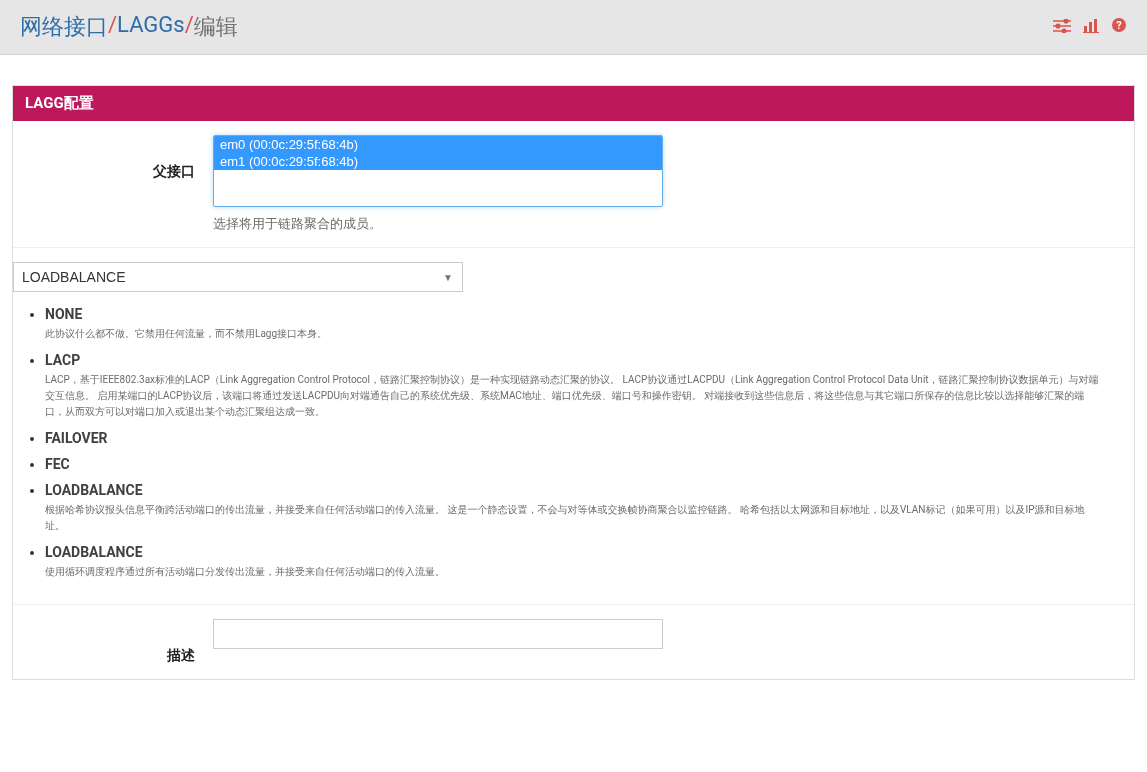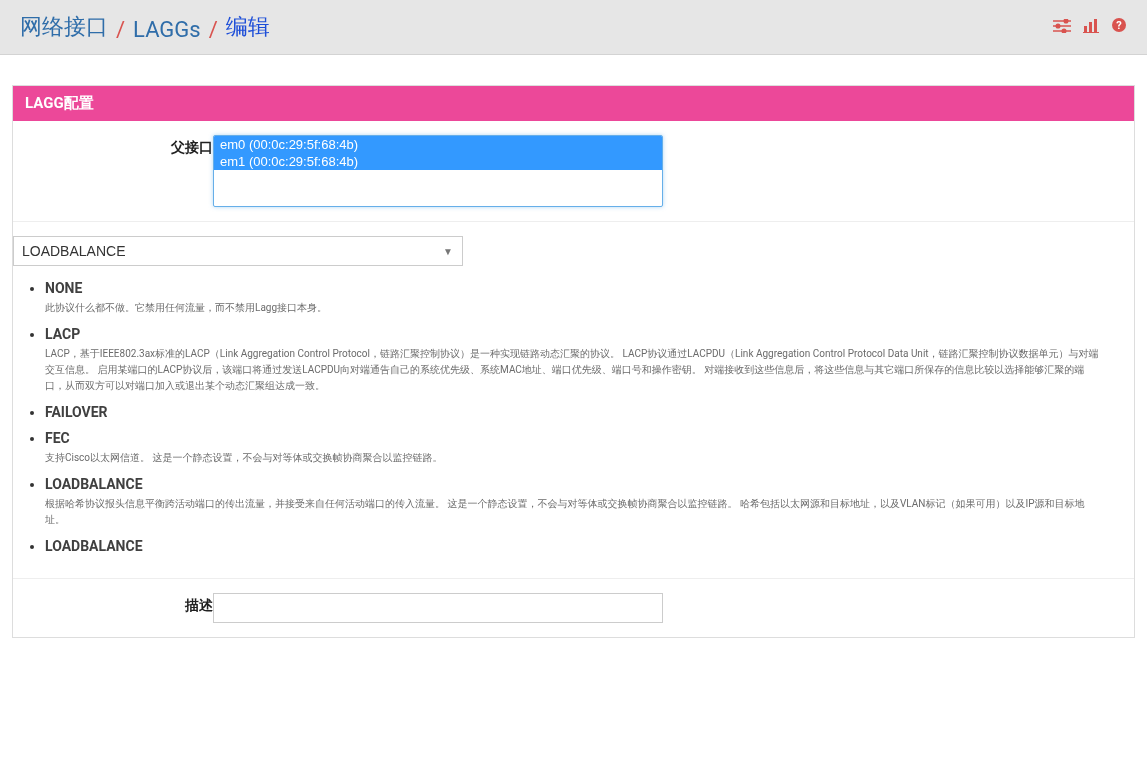--- a/index.html
+++ b/index.html
@@ -1,28 +1,28 @@
 <!DOCTYPE html>
 <html><head>
   <meta charset="utf-8">
   <style>
     * { box-sizing: border-box; margin: 0; padding: 0; }
     body { font-family: -apple-system, "Segoe UI", Roboto, "Helvetica Neue", Arial, sans-serif; font-size: 14px; background: #fff; color: #333; }
     .breadcrumb-bar { display: flex; align-items: center; justify-content: space-between; padding: 12px 20px; background: #e6e6e6; border-bottom: 1px solid #d3d3d3; }
-    .breadcrumb { display: flex; align-items: flex-end; gap: 8px; font-size: 22px; }
+    .breadcrumb { display: flex; align-items: flex-start; gap: 0; font-size: 22px; }
     .breadcrumb a { color: #2f6da9; text-decoration: none; }
     .breadcrumb .sep { color: #d9534f; font-weight: normal; }
-    .breadcrumb .current { color: #1d4ed8; }
+    .breadcrumb .current { color: #737373; }
     .toolbar-icons { display: flex; gap: 12px; align-items: center; }
     .toolbar-icons span { color: #d9534f; font-size: 17px; cursor: pointer; }
     .panel { margin: 30px 12px 20px 12px; border: 1px solid #ddd; background: #fff; }
-    .panel-header { background: #ec4899; color: #fff; font-weight: bold; padding: 8px 12px; font-size: 15px; }
+    .panel-header { background: #be185d; color: #fff; font-weight: bold; padding: 8px 12px; font-size: 15px; }
     .form-row { display: flex; padding: 14px 0 14px 0; border-bottom: 1px solid #eee; }
     .form-row:last-child { border-bottom: none; }
-    .form-label { width: 200px; text-align: right; font-weight: bold; color: #212121; padding-top: 4px; }
+    .form-label { width: 200px; text-align: right; padding-right: 18px; font-weight: bold; color: #212121; padding-top: 4px; margin-top: 24px; }
     .form-control { flex: 1; padding-right: 30px; }
     .multi-select { width: 450px; height: 72px; border: 1px solid #66afe9; outline: none; box-shadow: 0 0 4px rgba(102,175,233,0.5); background: #fff; font-size: 13px; overflow-y: scroll; }
     .multi-select option { background: #3399ff; color: #fff; padding: 1px 6px; }
     .help-text { display: block; margin-top: 8px; font-size: 13px; color: #6b6b6b; }
     .select-wrap { width: 450px; position: relative; }
     .single-select { width: 100%; padding: 6px 8px; border: 1px solid #ccc; background: #fff; font-size: 14px; color: #333; appearance: none; -webkit-appearance: none; }
     .select-caret { position: absolute; right: 10px; top: 50%; transform: translateY(-50%); pointer-events: none; color: #777; font-size: 10px; }
     .proto-list { list-style: disc; margin: 14px 0 0 32px; color: #333; }
     .proto-list > li { margin-bottom: 10px; }
     .proto-list .name { font-weight: bold; color: #404040; }
@@ -75,20 +75,21 @@
 <div class="panel">
   <div class="panel-header">LAGG配置</div>
 
   <div class="form-row">
     <div class="form-label">父接口</div>
     <div class="form-control">
       <select multiple="" class="multi-select">
         <option selected="">em0 (00:0c:29:5f:68:4b)</option>
         <option selected="">em1 (00:0c:29:5f:68:4b)</option>
       </select>
+      <span class="help-text">选择将用于链路聚合的成员。</span>
     </div>
   </div>
 
   <div class="form-row">
     <div class="form-control">
       <div class="select-wrap">
         <select class="single-select">
           <option>LOADBALANCE</option>
         </select>
         <span class="select-caret">▼</span>
@@ -100,28 +101,28 @@
         </li>
         <li>
           <span class="name">LACP</span>
           <span class="desc">LACP，基于IEEE802.3ax标准的LACP（Link Aggregation Control Protocol，链路汇聚控制协议）是一种实现链路动态汇聚的协议。 LACP协议通过LACPDU（Link Aggregation Control Protocol Data Unit，链路汇聚控制协议数据单元）与对端交互信息。 启用某端口的LACP协议后，该端口将通过发送LACPDU向对端通告自己的系统优先级、系统MAC地址、端口优先级、端口号和操作密钥。 对端接收到这些信息后，将这些信息与其它端口所保存的信息比较以选择能够汇聚的端口，从而双方可以对端口加入或退出某个动态汇聚组达成一致。</span>
         </li>
         <li>
           <span class="name">FAILOVER</span>
         </li>
         <li>
           <span class="name">FEC</span>
-          <span class="desc">支持Cisco以太网信道。 这是一个静态设置，不会与对等体或交换帧协商聚合以监控链路。</span>
         </li>
         <li>
           <span class="name">LOADBALANCE</span>
           <span class="desc">根据哈希协议报头信息平衡跨活动端口的传出流量，并接受来自任何活动端口的传入流量。 这是一个静态设置，不会与对等体或交换帧协商聚合以监控链路。 哈希包括以太网源和目标地址，以及VLAN标记（如果可用）以及IP源和目标地址。</span>
         </li>
         <li>
           <span class="name">LOADBALANCE</span>
+          <span class="desc">使用循环调度程序通过所有活动端口分发传出流量，并接受来自任何活动端口的传入流量。</span>
         </li>
       </ul>
     </div>
   </div>
 
   <div class="form-row">
     <div class="form-label">描述</div>
     <div class="form-control">
       <input type="text" class="text-input" value="" style="">
       

